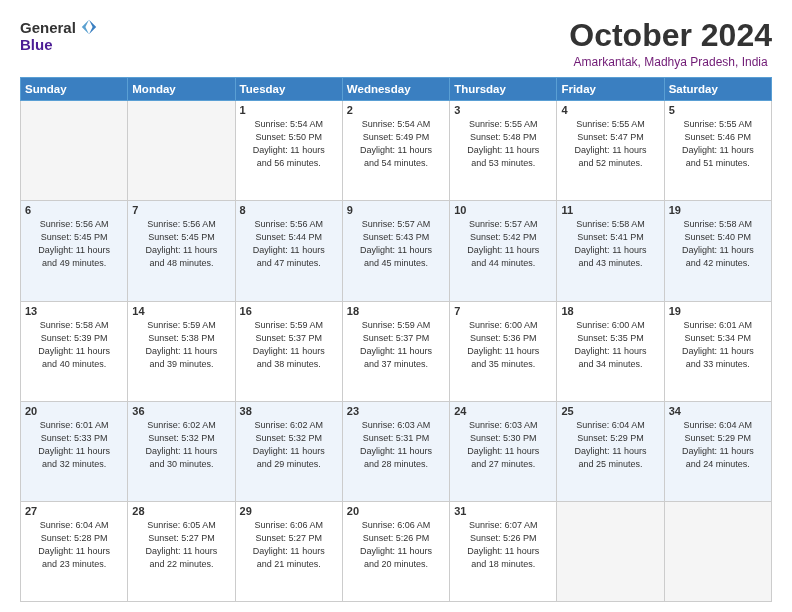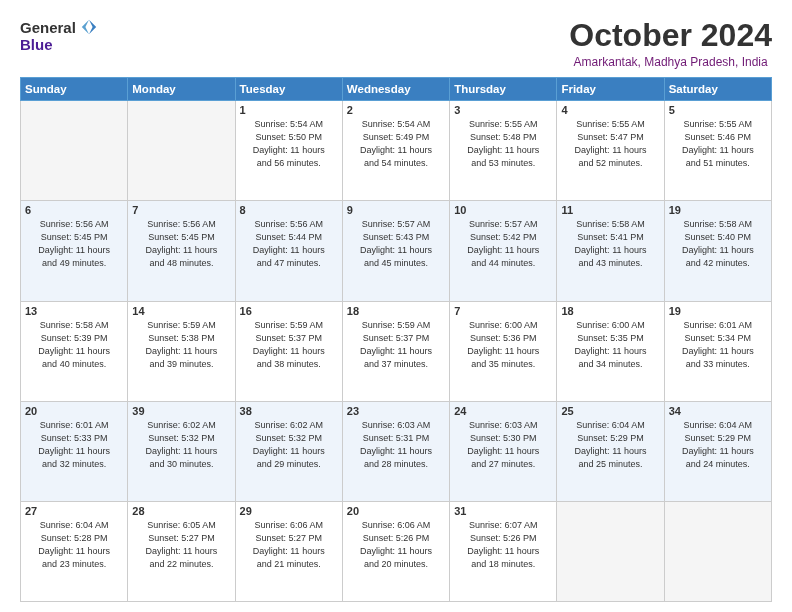--- a/index.html
+++ b/index.html
@@ -286,21 +286,21 @@
         </tr>
         <tr class="row-stripe">
           <td>
             <span class="day-number">20</span>
             <div class="day-info" style="white-space: pre-line;">Sunrise: 6:01 AM
 Sunset: 5:33 PM
 Daylight: 11 hours
 and 32 minutes.</div>
           </td>
           <td>
-            <span class="day-number">39</span>
+            <span class="day-number">36</span>
             <div class="day-info" style="white-space: pre-line;">Sunrise: 6:02 AM
 Sunset: 5:32 PM
 Daylight: 11 hours
 and 30 minutes.</div>
           </td>
           <td>
             <span class="day-number">38</span>
             <div class="day-info" style="white-space: pre-line;">Sunrise: 6:02 AM
 Sunset: 5:32 PM
 Daylight: 11 hours

